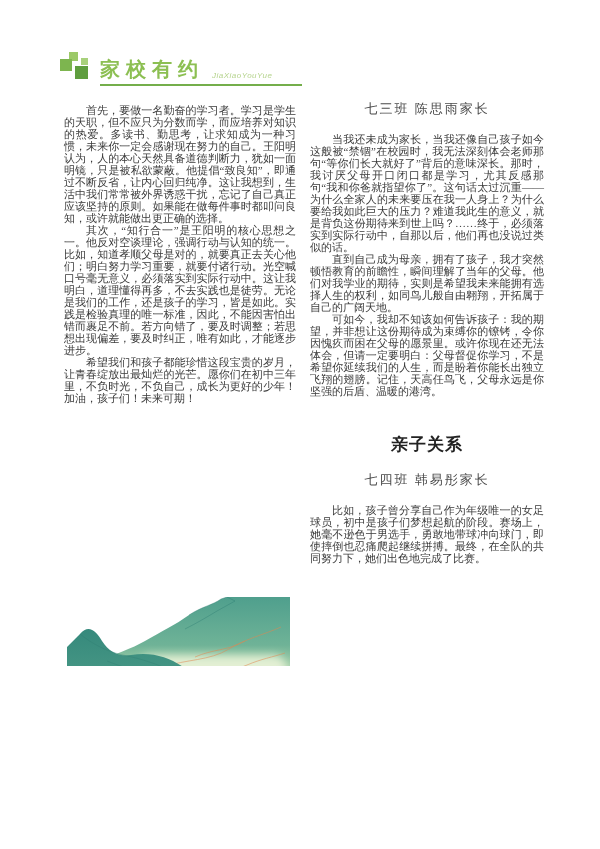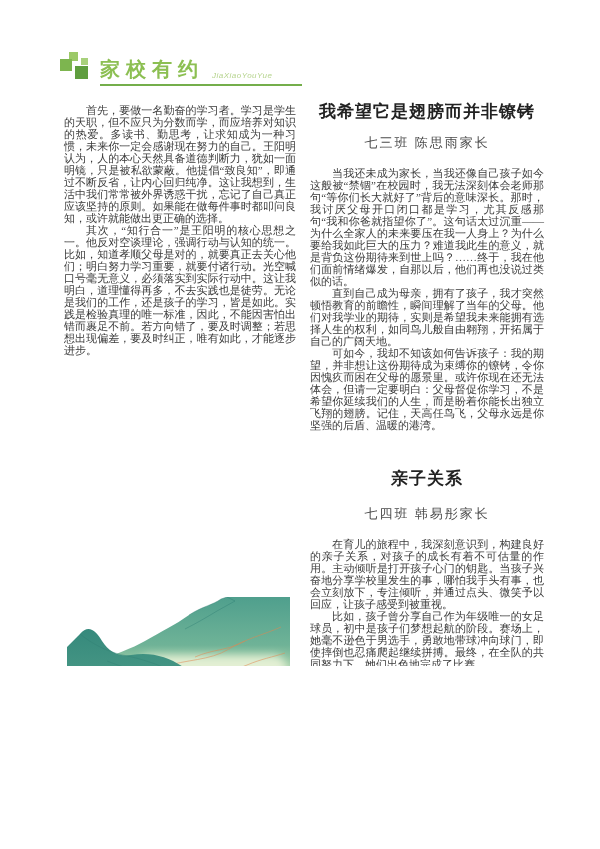--- a/index.html
+++ b/index.html
@@ -81,35 +81,34 @@
       <rect x="15" y="16" width="13" height="13" fill="#5f9e3f"></rect>
     </svg>
   </div>
   <div class="brand-title">家校有约</div>
   <div class="brand-sub">JiaXiaoYouYue</div>
   <div class="header-rule"></div>
 
   <div class="col-left">
     <p class="body-par">首先，要做一名勤奋的学习者。学习是学生的天职，但不应只为分数而学，而应培养对知识的热爱。多读书、勤思考，让求知成为一种习惯，未来你一定会感谢现在努力的自己。王阳明认为，人的本心天然具备道德判断力，犹如一面明镜，只是被私欲蒙蔽。他提倡“致良知”，即通过不断反省，让内心回归纯净。这让我想到，生活中我们常常被外界诱惑干扰，忘记了自己真正应该坚持的原则。如果能在做每件事时都叩问良知，或许就能做出更正确的选择。</p>
     <p class="body-par">其次，“知行合一”是王阳明的核心思想之一。他反对空谈理论，强调行动与认知的统一。比如，知道孝顺父母是对的，就要真正去关心他们；明白努力学习重要，就要付诸行动。光空喊口号毫无意义，必须落实到实际行动中。这让我明白，道理懂得再多，不去实践也是徒劳。无论是我们的工作，还是孩子的学习，皆是如此。实践是检验真理的唯一标准，因此，不能因害怕出错而裹足不前。若方向错了，要及时调整；若思想出现偏差，要及时纠正，唯有如此，才能逐步进步。</p>
+    <p class="body-par">希望我们和孩子都能珍惜这段宝贵的岁月，让青春绽放出最灿烂的光芒。愿你们在初中三年里，不负时光，不负自己，成长为更好的少年！加油，孩子们！未来可期！</p>
   </div>
 
   <div class="col-right">
     <div class="article">
-      <h2 class="article-title">我希望它是翅膀而并非镣铐</h2>
       <div class="byline">七三班  陈思雨家长</div>
-      <p class="body-par">当我还未成为家长，当我还像自己孩子如今这般被“禁锢”在校园时，我无法深刻体会老师那句“等你们长大就好了”背后的意味深长。那时，我讨厌父母开口闭口都是学习，尤其反感那句“我和你爸就指望你了”。这句话太过沉重——为什么全家人的未来要压在我一人身上？为什么要给我如此巨大的压力？难道我此生的意义，就是背负这份期待来到世上吗？……终于，我在他们面前情绪爆发，自那以后，他们再也没说过类似的话。</p>
+      <p class="body-par">当我还未成为家长，当我还像自己孩子如今这般被“禁锢”在校园时，我无法深刻体会老师那句“等你们长大就好了”背后的意味深长。那时，我讨厌父母开口闭口都是学习，尤其反感那句“我和你爸就指望你了”。这句话太过沉重——为什么全家人的未来要压在我一人身上？为什么要给我如此巨大的压力？难道我此生的意义，就是背负这份期待来到世上吗？……终于，必须落实到实际行动中，自那以后，他们再也没说过类似的话。</p>
       <p class="body-par">直到自己成为母亲，拥有了孩子，我才突然顿悟教育的前瞻性，瞬间理解了当年的父母。他们对我学业的期待，实则是希望我未来能拥有选择人生的权利，如同鸟儿般自由翱翔，开拓属于自己的广阔天地。</p>
       <p class="body-par">可如今，我却不知该如何告诉孩子：我的期望，并非想让这份期待成为束缚你的镣铐，令你因愧疚而困在父母的愿景里。或许你现在还无法体会，但请一定要明白：父母督促你学习，不是希望你延续我们的人生，而是盼着你能长出独立飞翔的翅膀。记住，天高任鸟飞，父母永远是你坚强的后盾、温暖的港湾。</p>
     </div>
 
     <div class="article">
       <h2 class="article-title small-gap">亲子关系</h2>
       <div class="byline">七四班  韩易彤家长</div>
-      <p class="body-par">在育儿的旅程中，我深刻意识到，构建良好的亲子关系，对孩子的成长有着不可估量的作用。主动倾听是打开孩子心门的钥匙。当孩子兴奋地分享学校里发生的事，哪怕我手头有事，也会立刻放下，专注倾听，并通过点头、微笑予以回应，让孩子感受到被重视。</p>
       <p class="body-par">比如，孩子曾分享自己作为年级唯一的女足球员，初中是孩子们梦想起航的阶段。赛场上，她毫不逊色于男选手，勇敢地带球冲向球门，即使摔倒也忍痛爬起继续拼搏。最终，在全队的共同努力下，她们出色地完成了比赛。</p>
     </div>
   </div>
 
   <div class="illustration">
     <svg width="223" height="161" viewBox="0 0 223 161">
       <defs>
         <linearGradient id="tealLight" x1="0" y1="0" x2="0" y2="1">
           <stop offset="0" stop-color="#4f9f8d"></stop>
           <stop offset="0.55" stop-color="#6fb397"></stop>

